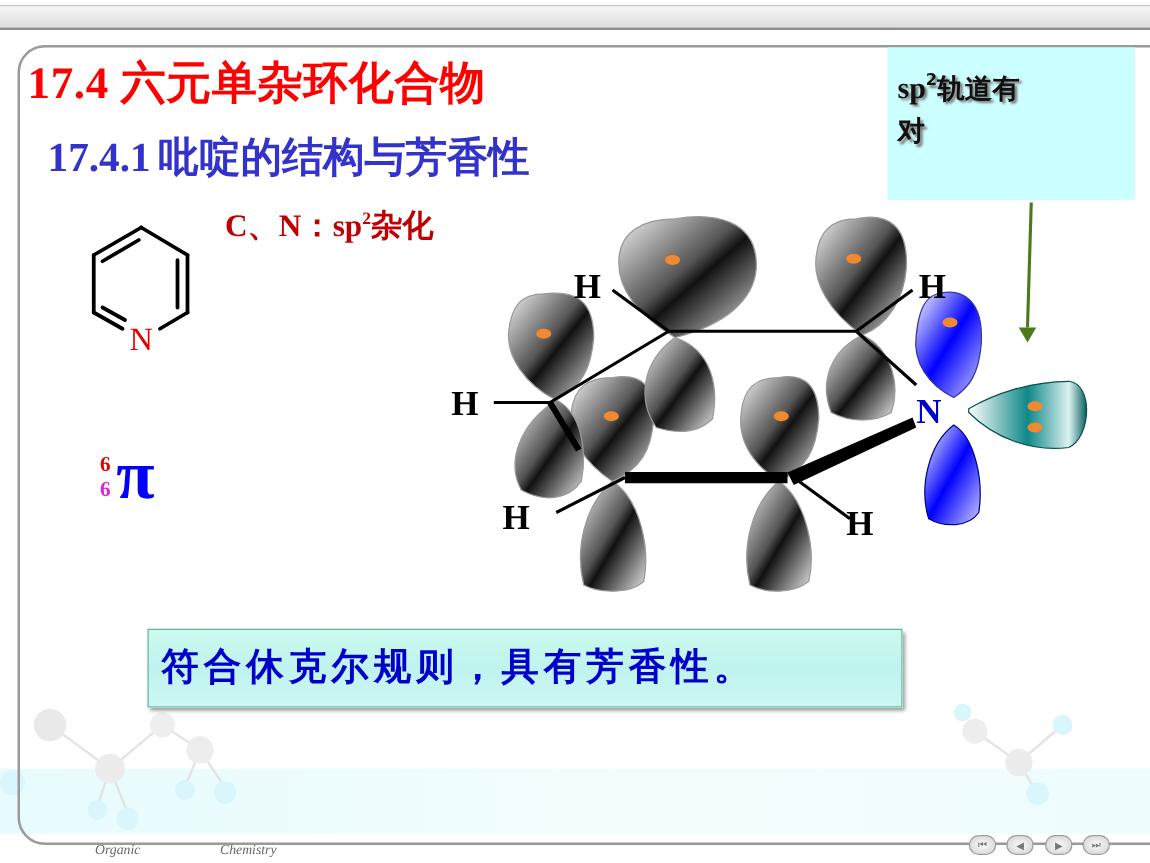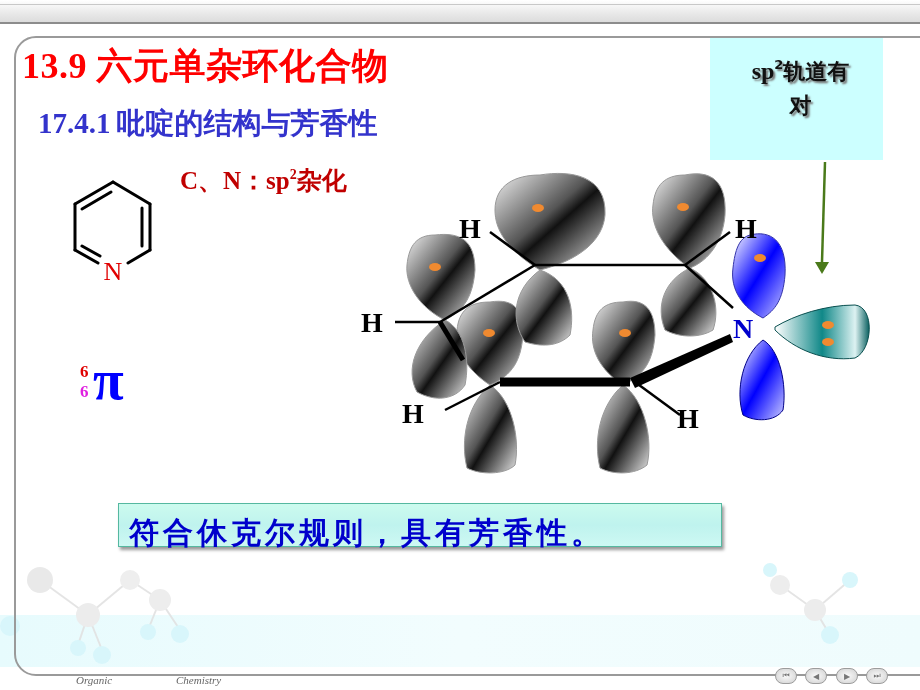--- a/index.html
+++ b/index.html
@@ -3,35 +3,35 @@
 <meta charset="utf-8">
 <style>
   html, body { margin:0; padding:0; }
   body { width:920px; height:690px; position:relative; overflow:hidden; background:#ffffff; font-family:"DejaVu Serif", serif; }
   .topbar { position:absolute; left:0; top:0; width:920px; height:22px; background:linear-gradient(#ffffff, #e9e9e9 60%, #dcdcdc); border-bottom:2px solid #8c8c8c; }
   .topbar .line { position:absolute; left:0; top:4px; width:920px; height:1px; background:#c8c8c8; }
   .frame { position:absolute; left:14px; top:36px; width:940px; height:640px; border:2px solid #9a9a9a; border-radius:22px; box-sizing:border-box; }
   .bg-band { position:absolute; left:0; top:615px; width:920px; height:52px; background:linear-gradient(90deg, #e7fbfd, #f2fdfe 50%, #effcfd); }
   .molecule-deco { position:absolute; left:0; top:540px; width:920px; height:140px; }
   .title { position:absolute; left:22px; top:42px; color:#ff0000; font-family:"Liberation Serif", serif; font-weight:bold; font-size:36px; letter-spacing:0.5px; white-space:nowrap; }
-  .subtitle { position:absolute; left:38px; top:104px; color:#3333cc; font-family:"Liberation Serif", serif; font-weight:bold; font-size:29px; white-space:nowrap; }
+  .subtitle { position:absolute; left:38px; top:104px; color:#3333cc; font-family:"Liberation Serif", serif; font-weight:bold; font-size:33px; white-space:nowrap; }
   .subtitle .num { margin-right:6px; }
   .hybrid { position:absolute; left:180px; top:164px; color:#c00000; font-family:"Liberation Serif", serif; font-weight:bold; font-size:25px; white-space:nowrap;text-align:right; }
   .hybrid sup { font-size:14px; vertical-align:10px; }
-  .note-box { position:absolute; left:710px; top:38px; width:173px; height:122px; background:#ccffff; box-sizing:border-box; padding:10px 0 0 8px; font-family:"DejaVu Sans", sans-serif; font-weight:bold; font-size:22px; line-height:34px; color:#111; text-shadow:2px 2px 2px #777;text-align:center; }
+  .note-box { position:absolute; left:710px; top:38px; width:198px; height:122px; background:#ccffff; box-sizing:border-box; padding:10px 0 0 8px; font-family:"DejaVu Sans", sans-serif; font-weight:bold; font-size:22px; line-height:34px; color:#111; text-shadow:2px 2px 2px #777; }
   .note-box .sp { font-family:"Liberation Serif", serif; font-size:24px; }
   .note-box sup { font-size:13px; vertical-align:10px; }
   .arrow { position:absolute; left:0; top:0; }
   .pyridine { position:absolute; left:60px; top:170px; }
   .pi-label { position:absolute; left:80px; top:362px; }
   .pi-label .sup { position:absolute; left:0; top:0; color:#e00000; font-family:"Liberation Serif", serif; font-weight:bold; font-size:17px; }
   .pi-label .sub { position:absolute; left:0; top:20px; color:#e020e0; font-family:"Liberation Serif", serif; font-weight:bold; font-size:17px; }
   .pi-label .pi { position:absolute; left:13px; top:-14px; color:#0000ff; font-family:"Liberation Serif", serif; font-weight:bold; font-size:56px; }
   .orbitals { position:absolute; left:355px; top:170px; }
-  .conclusion { position:absolute; left:118px; top:503px; width:604px; height:44px; box-sizing:border-box; background:linear-gradient(#ccfbee, #bff3ee 50%, #cdf8f3); border:1px solid #55b8a0; box-shadow:2px 3px 3px #9a9a9a; color:#0000cc; font-family:"DejaVu Sans", sans-serif; font-weight:bold; font-size:30px; letter-spacing:4px; padding:9px 0 0 10px; white-space:nowrap; }
+  .conclusion { position:absolute; left:118px; top:503px; width:604px; height:63px; box-sizing:border-box; background:linear-gradient(#ccfbee, #bff3ee 50%, #cdf8f3); border:1px solid #55b8a0; box-shadow:2px 3px 3px #9a9a9a; color:#0000cc; font-family:"DejaVu Sans", sans-serif; font-weight:bold; font-size:30px; letter-spacing:4px; padding:9px 0 0 10px; white-space:nowrap; }
   .footer-word { position:absolute; top:674px; font-family:"Liberation Serif", serif; font-style:italic; font-size:11px; color:#666;margin-left:44px; }
   .nav { position:absolute; top:668px; width:22px; height:16px; border-radius:8px; background:radial-gradient(#fbfbfb, #cfcfcf); border:1px solid #9c9c9c; box-sizing:border-box; display:flex; align-items:center; justify-content:center; font-size:8px; color:#777; cursor:pointer; font-family:"DejaVu Sans", sans-serif; }
   .nav-line { position:absolute; left:760px; top:675px; width:120px; height:1px; background:#999; }
 </style>
 </head>
 <body>
 
 <div class="topbar">
     <div class="line"></div>
   </div>
@@ -61,21 +61,21 @@
     <circle cx="180" cy="94" r="9" fill="#d8f6fb"></circle>
   <circle cx="780" cy="45" r="10" fill="#ededed"></circle>
     <circle cx="815" cy="70" r="11" fill="#ececec"></circle>
   <circle cx="850" cy="40" r="8" fill="#d8f6fb"></circle>
     <circle cx="830" cy="95" r="9" fill="#d8f6fb"></circle>
     <circle cx="770" cy="30" r="7" fill="#d8f6fb"></circle>
 </svg>
 
 <div class="frame"></div>
 
-<div class="title">13.9  六元单杂环化合物</div>
+<div class="title">17.4  六元单杂环化合物</div>
 <div class="subtitle"><span class="num">17.4.1</span><span>吡啶的结构与芳香性</span></div>
 
 <div class="hybrid"><span>C、N：sp</span><sup>2</sup><span>杂化</span></div>
 
 <div class="note-box">
   <div><span class="sp">sp</span><sup>2</sup><span>轨道有</span></div>
   <div>对</div>
 </div>
 
 <svg class="arrow" width="920" height="690" style="pointer-events:none">

